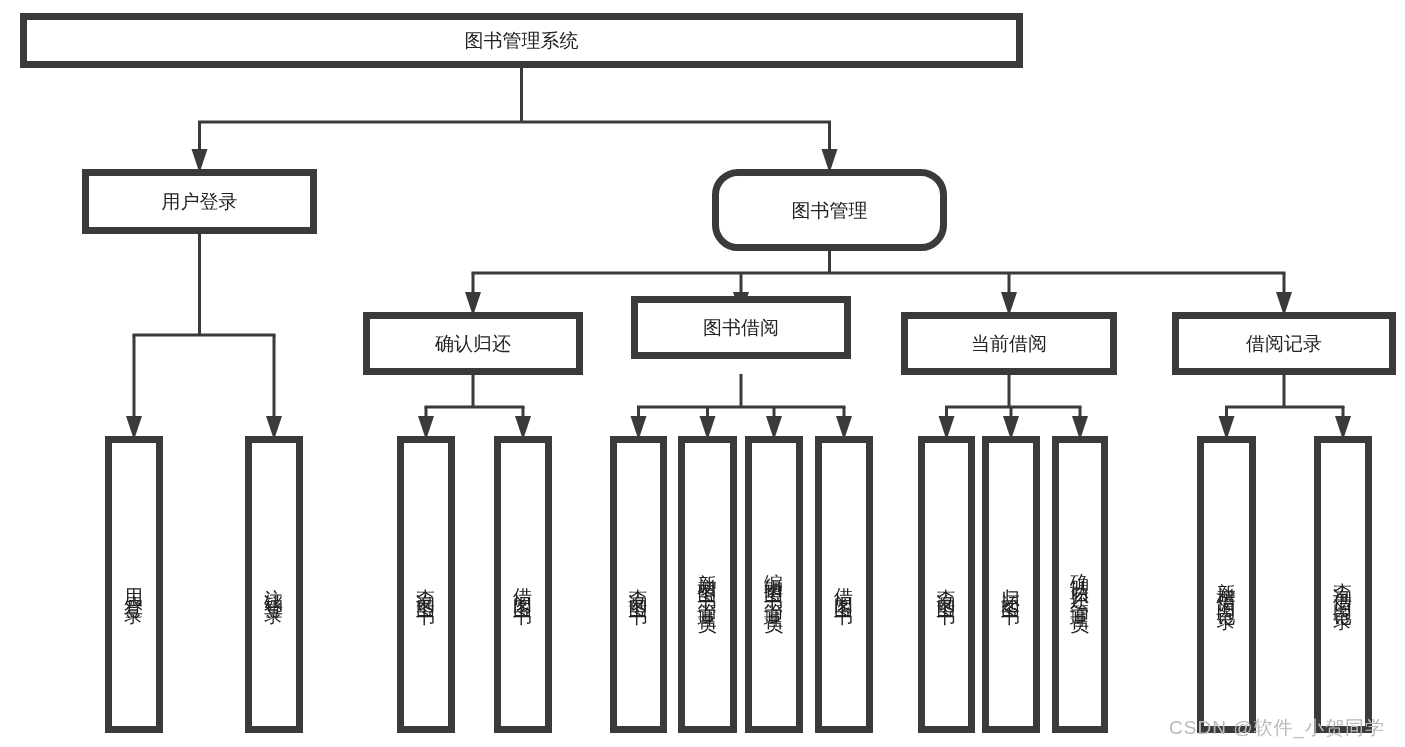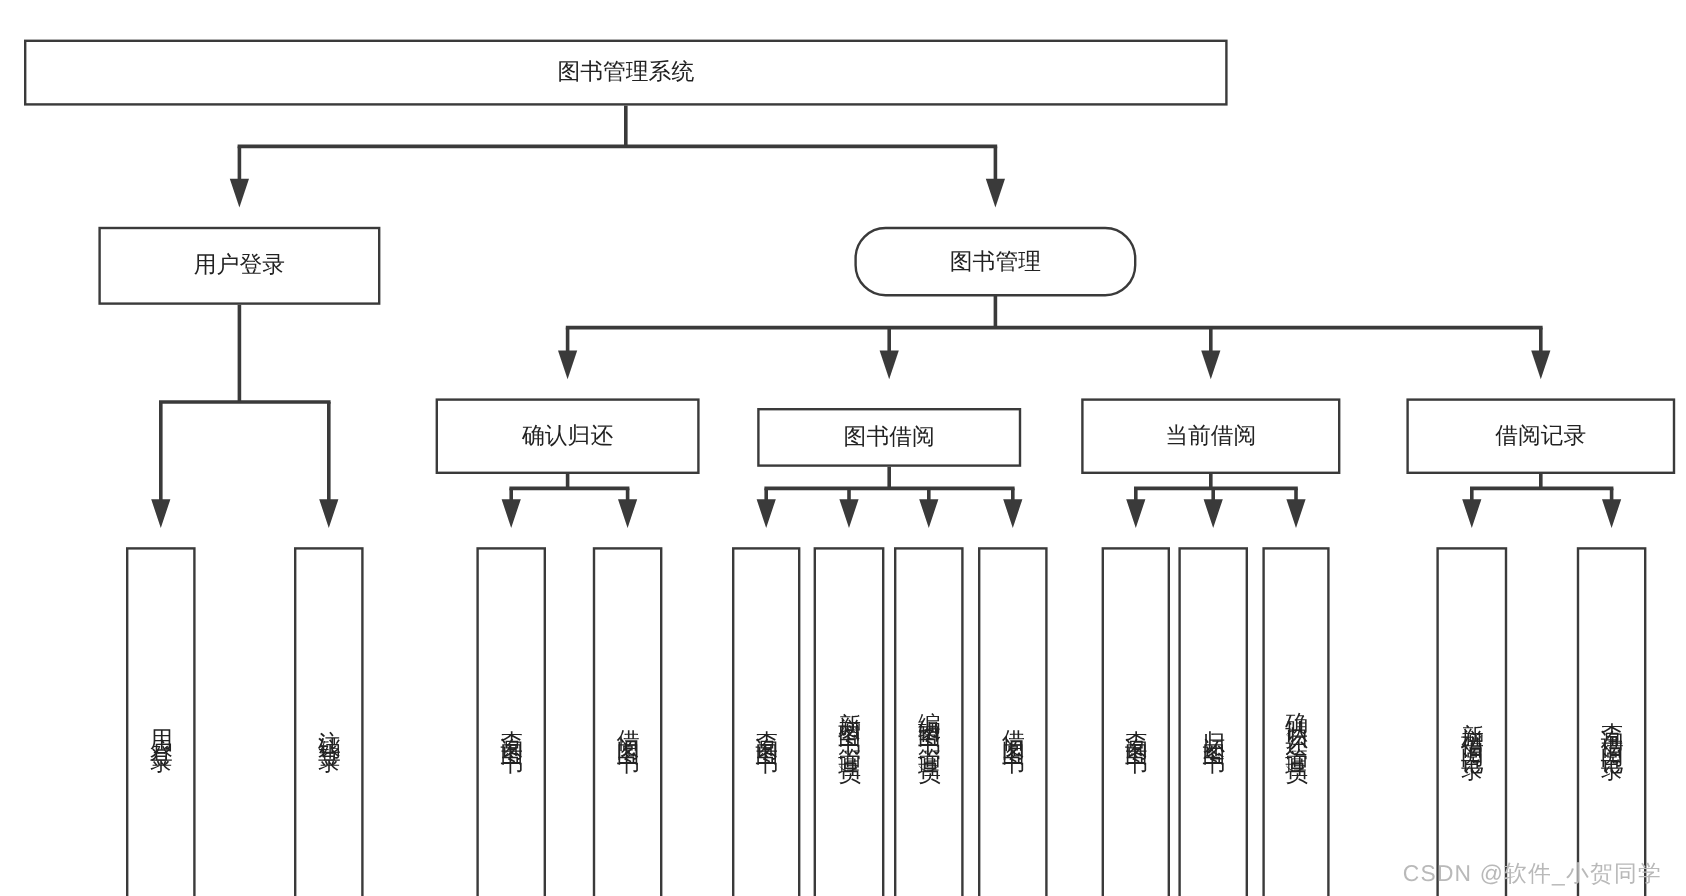--- a/index.html
+++ b/index.html
@@ -19,31 +19,30 @@
     position: absolute;
     left: 0;
     top: 0;
     width: 1405px;
     height: 747px;
     pointer-events: none;
   }
   .node {
     position: absolute;
     box-sizing: border-box;
-    border: 2px solid #15803d;
+    border: 7px solid #15803d;
     background: #ffffff;
     display: flex;
     align-items: center;
     justify-content: center;
     color: #222222;
     font-size: 19px;
     font-weight: 500;
     line-height: 1;
     white-space: nowrap;
-    margin-top: 20px;
   }
   .node.v {
     writing-mode: vertical-rl;
     text-orientation: mixed;
     letter-spacing: 6px;
     white-space: normal;
   }
   #watermark {
     position: absolute;
     right: 20px;
@@ -122,23 +121,23 @@
         <line x1="1225" y1="407" x2="1344.5" y2="407" stroke="#3a3a3a" stroke-width="3"></line>
         <line x1="1226.5" y1="407" x2="1226.5" y2="422" stroke="#3a3a3a" stroke-width="3"></line>
         <polygon points="1218.5,416 1234.5,416 1226.5,440" fill="#3a3a3a"></polygon>
         <line x1="1343" y1="407" x2="1343" y2="422" stroke="#3a3a3a" stroke-width="3"></line>
         <polygon points="1335,416 1351,416 1343,440" fill="#3a3a3a"></polygon>
       </g>
     </svg>
   <div id="watermark" style="color: rgb(185, 185, 185);">CSDN @软件_小贺同学</div>
 <div class="node" style="left: 20px; top: 13px; width: 1003px; height: 55px; border-color: rgb(58, 58, 58); color: rgb(34, 34, 34);">图书管理系统</div>
     <div class="node" style="left: 82px; top: 169px; width: 235px; height: 65px; border-color: rgb(58, 58, 58); color: rgb(34, 34, 34);">用户登录</div>
-    <div class="node" style="left: 712px; top: 169px; width: 235px; height: 58px; border-color: rgb(58, 58, 58); color: rgb(34, 34, 34); border-radius: 26px;">图书管理</div>
+    <div class="node" style="left: 712px; top: 169px; width: 235px; height: 82px; border-color: rgb(58, 58, 58); color: rgb(34, 34, 34); border-radius: 26px;">图书管理</div>
     <div class="node" style="left: 363px; top: 312px; width: 220px; height: 63px; border-color: rgb(58, 58, 58); color: rgb(34, 34, 34);">确认归还</div>
-    <div class="node" style="left: 631px; top: 320px; width: 220px; height: 49px; border-color: rgb(58, 58, 58); color: rgb(34, 34, 34);">图书借阅</div>
+    <div class="node" style="left: 631px; top: 296px; width: 220px; height: 63px; border-color: rgb(58, 58, 58); color: rgb(34, 34, 34);">图书借阅</div>
     <div class="node" style="left: 901px; top: 312px; width: 216px; height: 63px; border-color: rgb(58, 58, 58); color: rgb(34, 34, 34);">当前借阅</div>
     <div class="node" style="left: 1172px; top: 312px; width: 224px; height: 63px; border-color: rgb(58, 58, 58); color: rgb(34, 34, 34);">借阅记录</div>
     <div class="node v" style="left: 105px; top: 436px; width: 58px; height: 297px; border-color: rgb(58, 58, 58); color: rgb(34, 34, 34);">用户登录</div>
     <div class="node v" style="left: 245px; top: 436px; width: 58px; height: 297px; border-color: rgb(58, 58, 58); color: rgb(34, 34, 34);">注销登录</div>
     <div class="node v" style="left: 397px; top: 436px; width: 58px; height: 297px; border-color: rgb(58, 58, 58); color: rgb(34, 34, 34);">查询图书</div>
     <div class="node v" style="left: 494px; top: 436px; width: 58px; height: 297px; border-color: rgb(58, 58, 58); color: rgb(34, 34, 34);">借阅图书</div>
     <div class="node v" style="left: 610px; top: 436px; width: 57px; height: 297px; border-color: rgb(58, 58, 58); color: rgb(34, 34, 34);">查询图书</div>
     <div class="node v" style="left: 678px; top: 436px; width: 59px; height: 297px; border-color: rgb(58, 58, 58); color: rgb(34, 34, 34);">新增图书（管理员）</div>
     <div class="node v" style="left: 745px; top: 436px; width: 58px; height: 297px; border-color: rgb(58, 58, 58); color: rgb(34, 34, 34);">编辑图书（管理员）</div>
     <div class="node v" style="left: 815px; top: 436px; width: 58px; height: 297px; border-color: rgb(58, 58, 58); color: rgb(34, 34, 34);">借阅图书</div>

